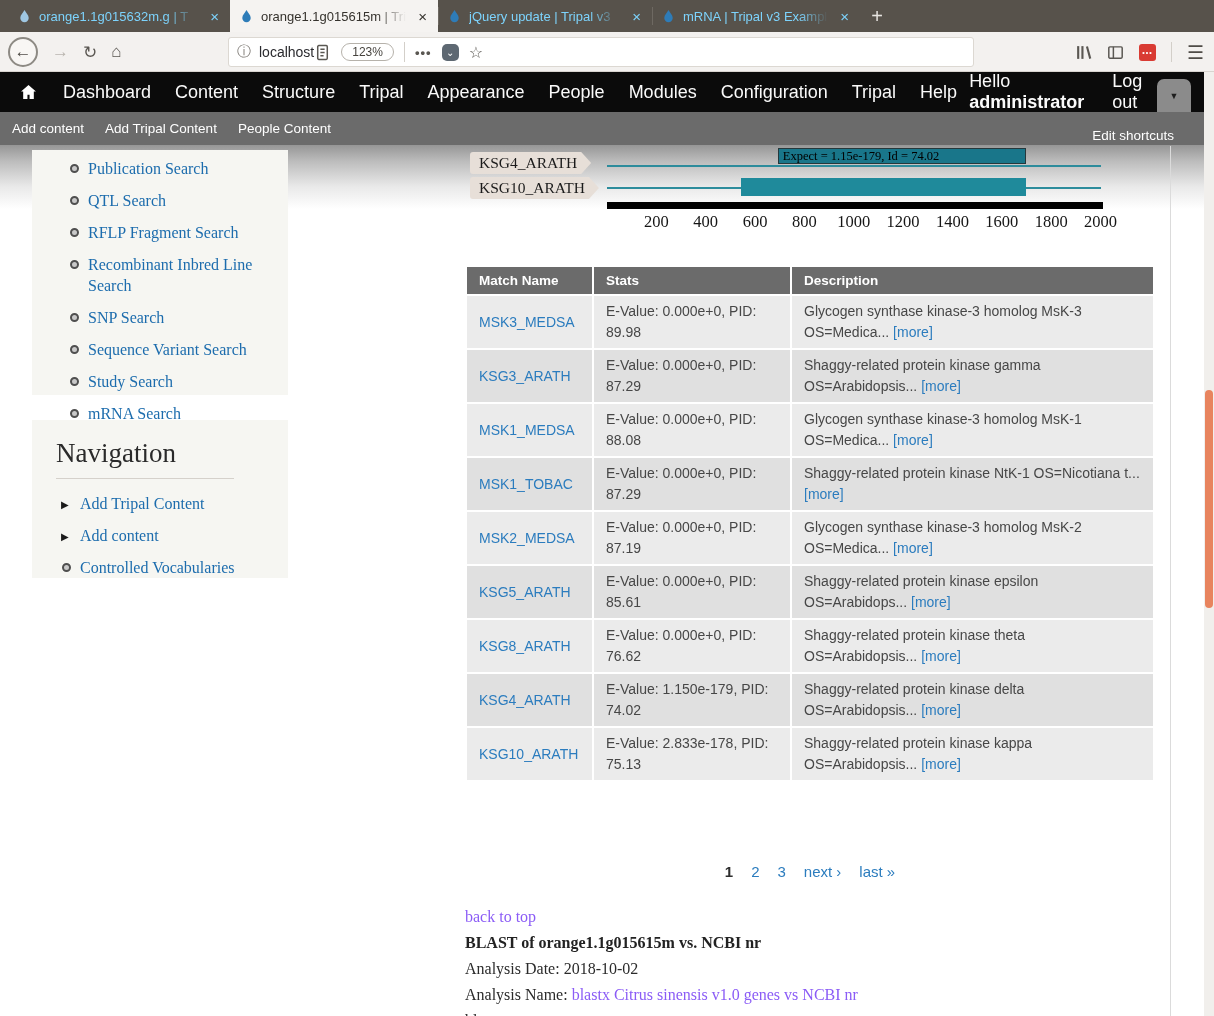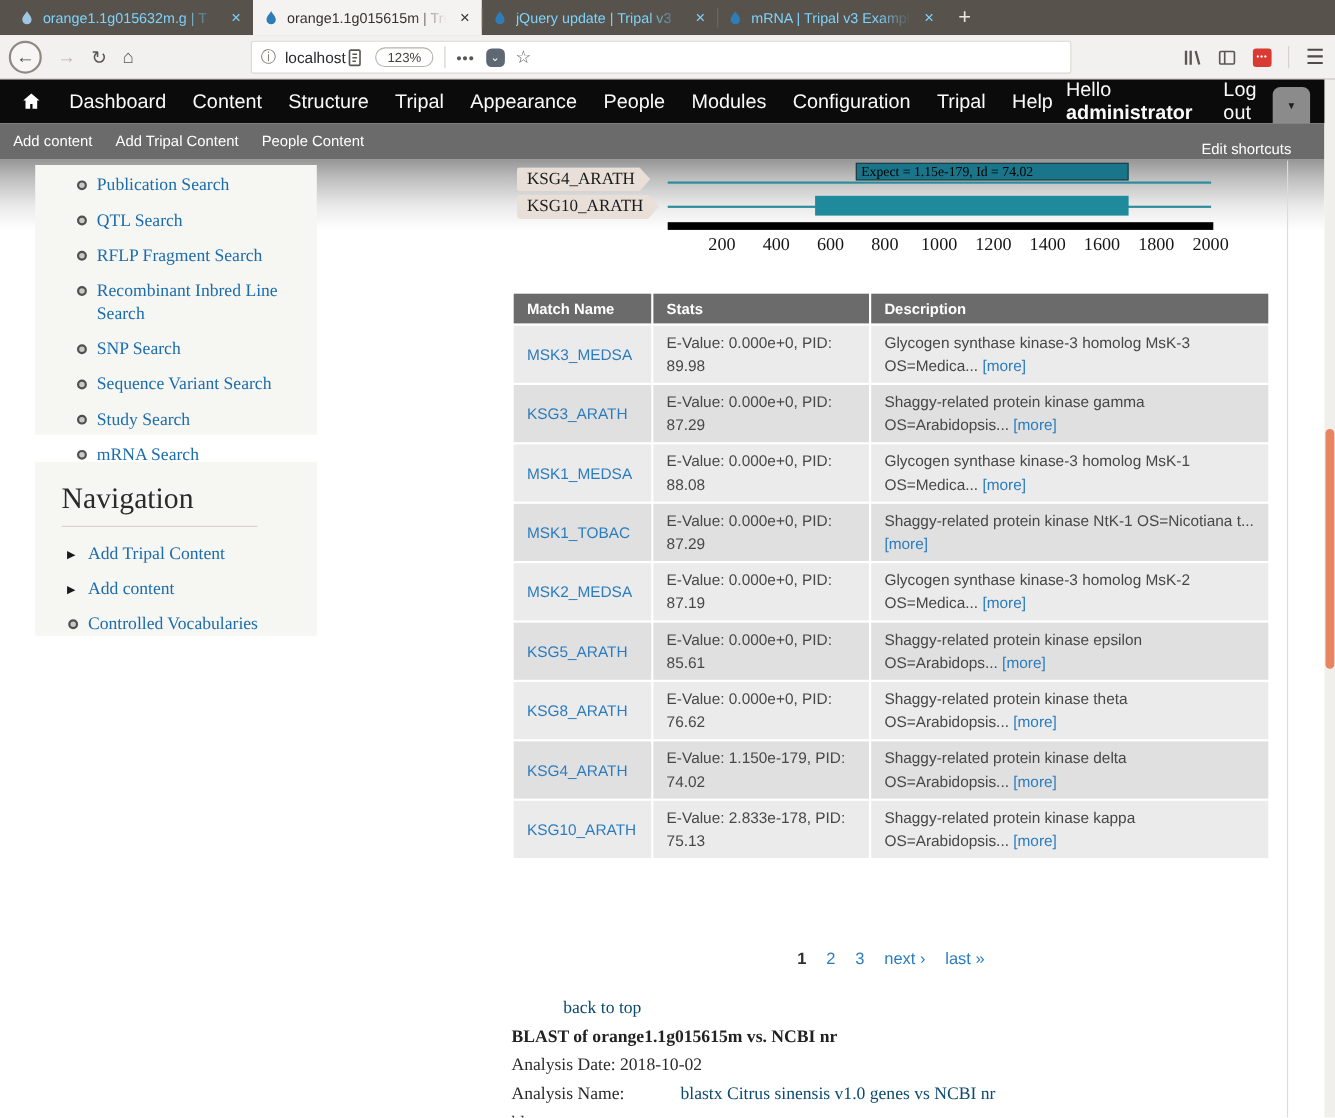--- a/index.html
+++ b/index.html
@@ -95,21 +95,21 @@
 
   
   .pager { position:absolute; left:465px; top:863px; width:690px; text-align:center; font-size:15px; z-index:3; }
   .pager span, .pager a { margin:0 9px; text-decoration:none; }
   .pager .current { font-weight:bold; color:#2e2e2e; }
   .pager a { color:#2b7cbe; }
 
   
   .footer { position:absolute; left:465px; top:908px; width:690px; font-family:"Liberation Serif", serif; font-size:16px; color:#2b2b2b; z-index:3; }
   .footer p { margin:0 0 9px 0; line-height:17px; }
-  .footer a { color:#0c4a6e; text-decoration:none;margin-left:47px; }
+  .footer a { color:#8b5cf6; text-decoration:none; }
   .footer .bold { font-weight:bold; color:#222; }
   .partial-clip { height:8px; overflow:hidden; }
 </style>
 </head>
 <body>
 
 <div>
   <div class="tabbar">
     <div class="tab t1">
       <span class="favicon">

